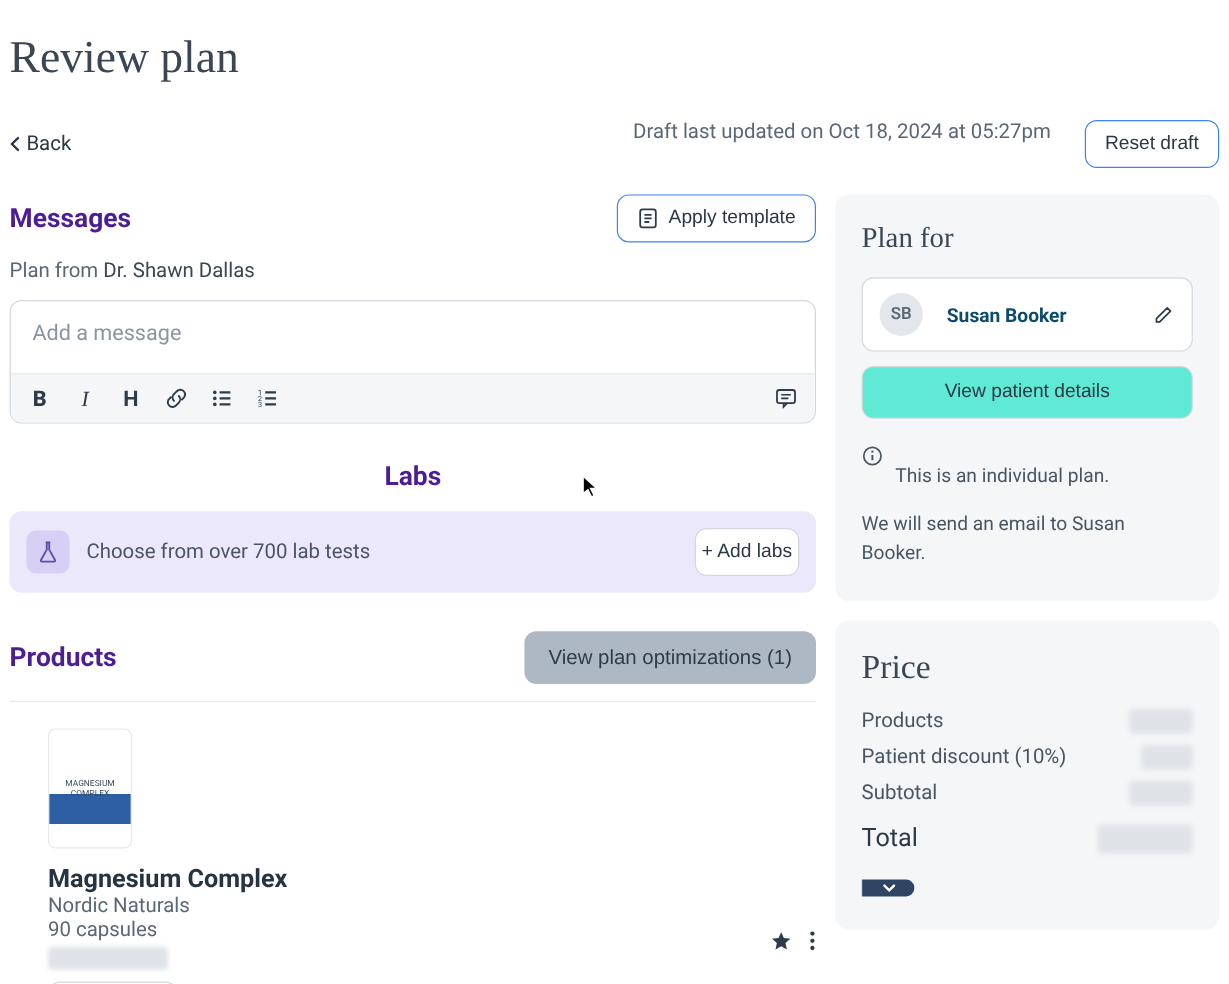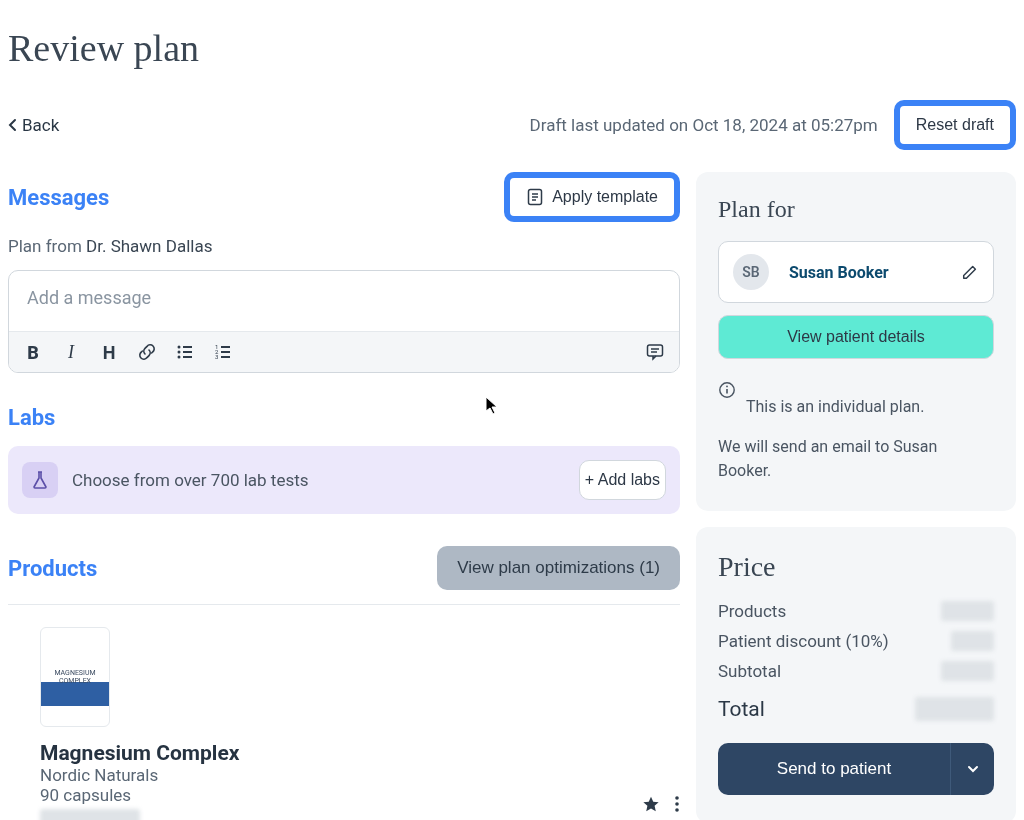--- a/index.html
+++ b/index.html
@@ -26,29 +26,29 @@
   .back-link {
     display: inline-flex;
     align-items: center;
     gap: 4px;
     color: #2a3745;
     font-size: 17px;
     cursor: pointer;
   }
   .top-right {
     display: flex;
-    align-items: center;
-    gap: 16px;
+    align-items: flex-start;
+    gap: 28px;
   }
   .draft-ts {
     color: #5a6775;
     font-size: 17px;
   }
   .btn {
-    border: 6px solid #3b82f6;
+    border: 1px solid #3b82f6;
     background: #fff;
     border-radius: 10px;
     padding: 10px 16px;
     font-size: 16px;
     color: #2d3846;
     cursor: pointer;
     display: inline-flex;
     align-items: center;
     gap: 8px;
   }
@@ -68,21 +68,22 @@
 
   .section-header {
     display: flex;
     justify-content: space-between;
     align-items: center;
     margin-bottom: 14px;
   }
   .section-title {
     font-size: 22px;
     font-weight: 700;
-    color: #3b82f6;
+    color: #4c1d95;
+    text-align: center;
   }
   .plan-from {
     font-size: 17px;
     color: #5a6775;
     margin-bottom: 14px;
   }
   .plan-from a { color: #3a4653; cursor: pointer; }
 
   .editor {
     border: 1px solid #d1d7dd;
@@ -439,21 +440,20 @@
       </div>
       <div class="price-row">
         <span>Subtotal</span>
         <span class="blurred">XXXXX</span>
       </div>
       <div class="price-row total">
         <span>Total</span>
         <span class="blurred">XXXXXX</span>
       </div>
       <div class="send-row">
-        <button class="send-btn">Send to patient</button>
         <button class="send-chevron">
           <svg width="14" height="14" viewBox="0 0 14 14">
               <path d="M3 5 L7 9 L11 5" stroke="#fff" stroke-width="2" fill="none" stroke-linecap="round"></path>
             </svg>
         </button>
       </div>
     </div>
   </div>
 </div>
 

